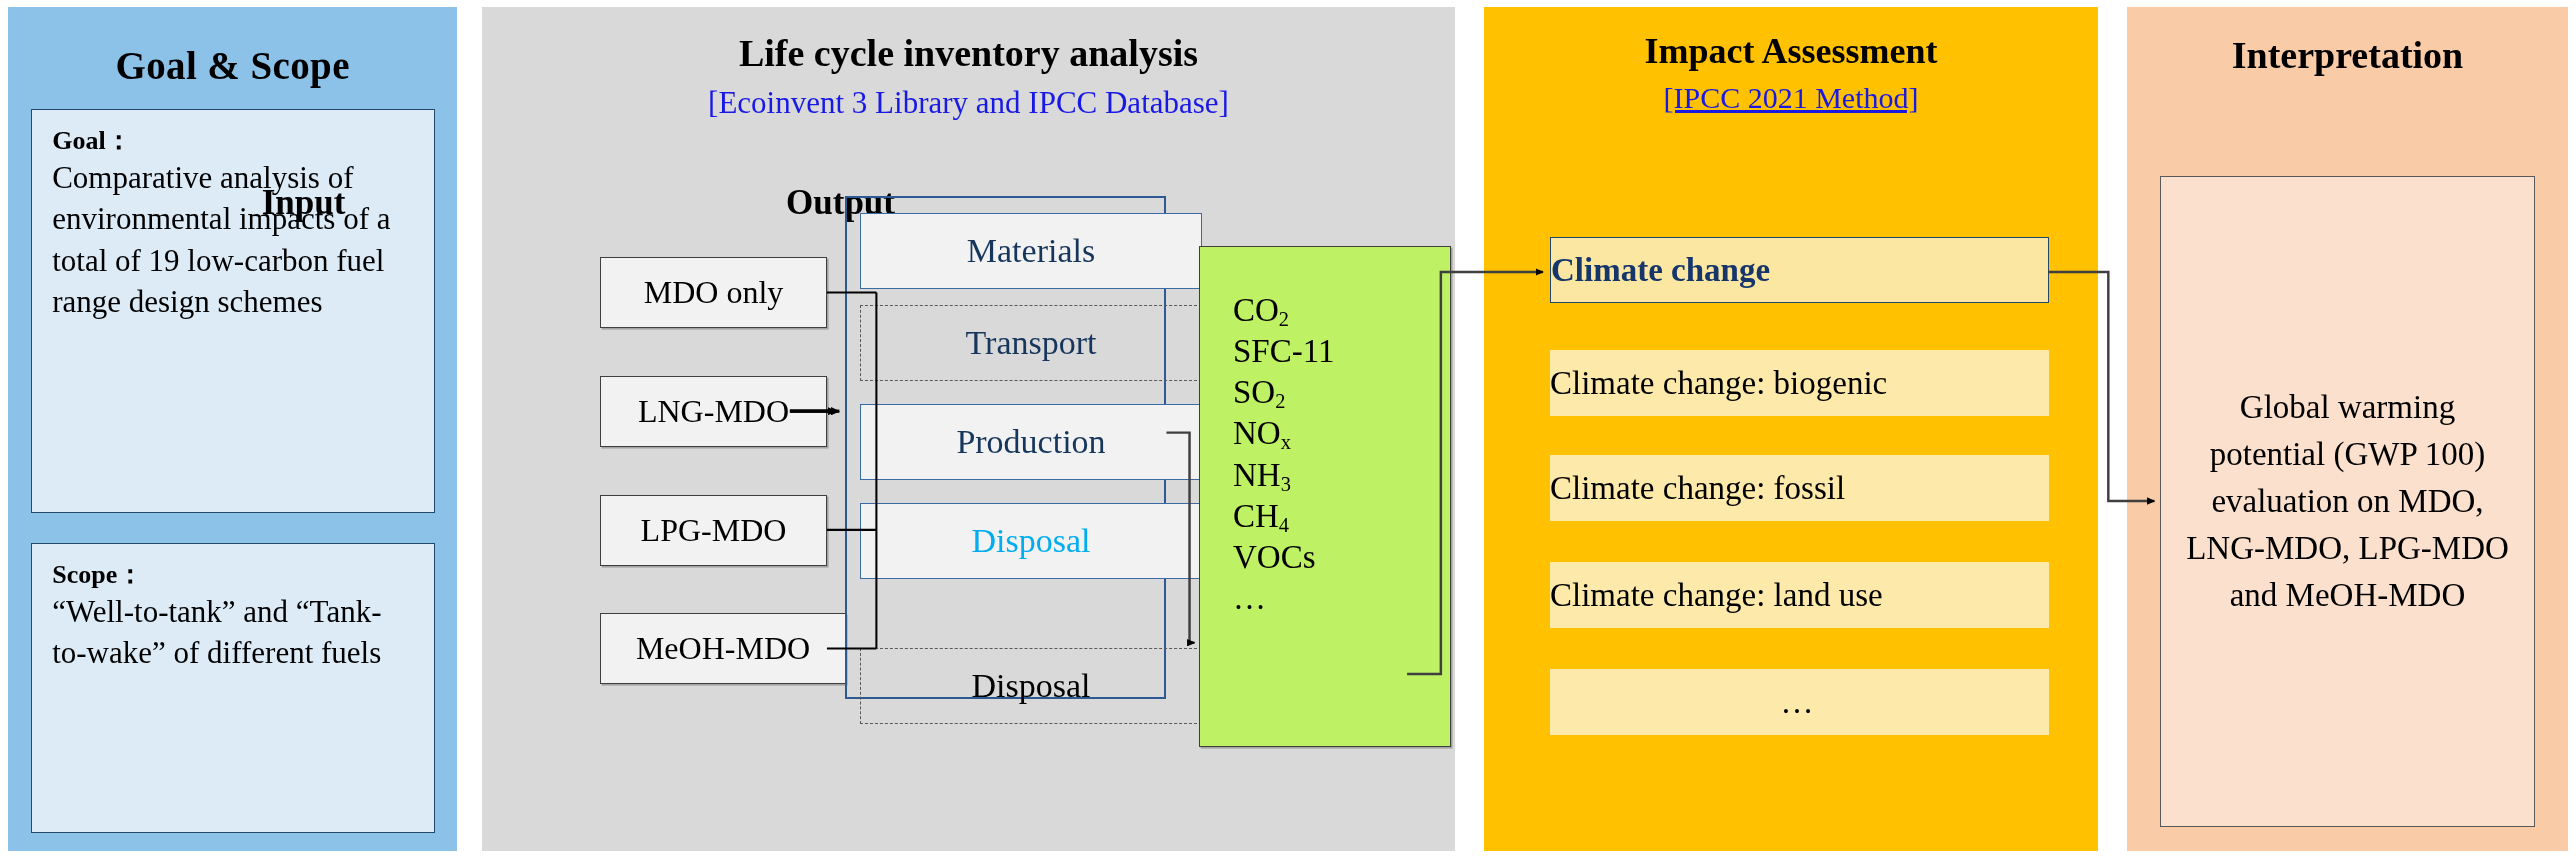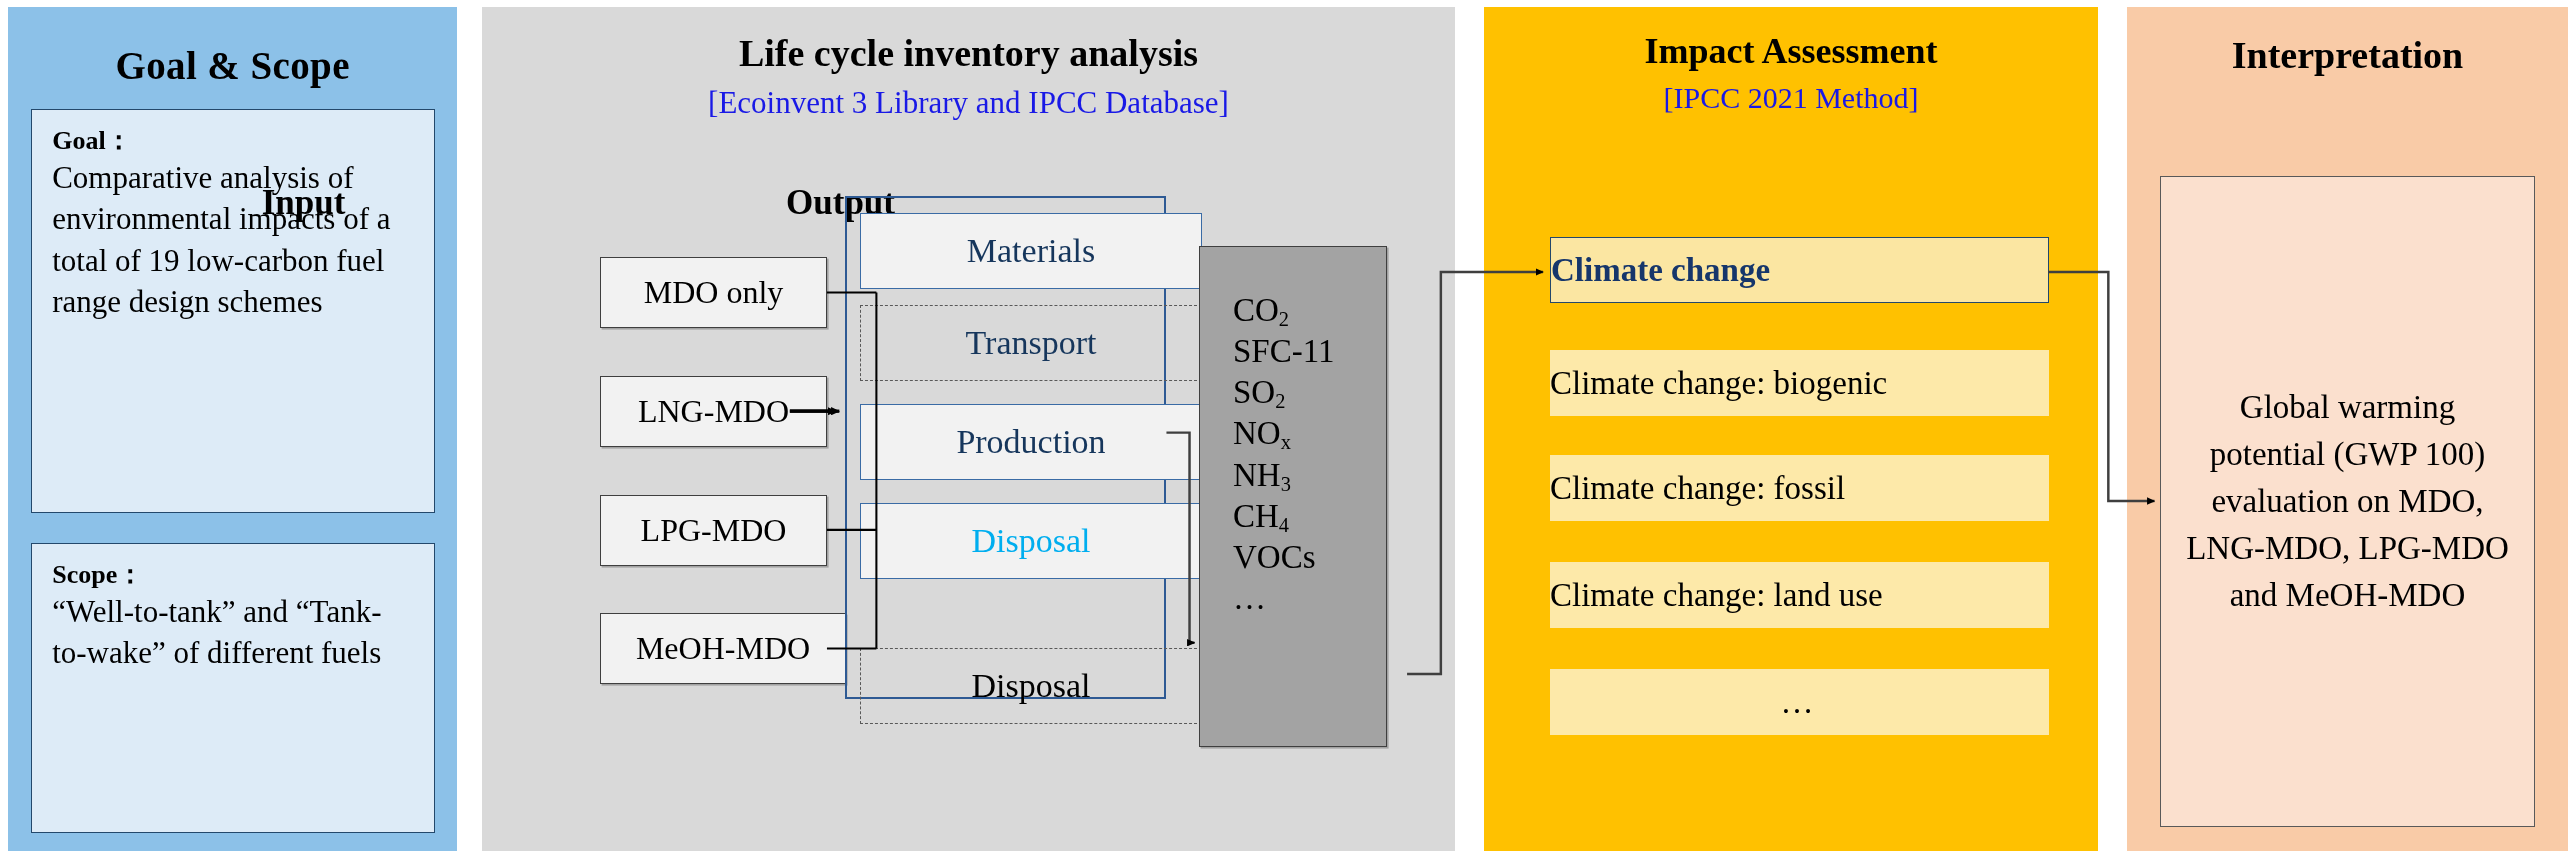--- a/index.html
+++ b/index.html
@@ -75,22 +75,22 @@
     font-size:32px;color:#000;
     box-shadow:1.6px 1.6px 0 rgba(0,0,0,.25);
   }
   .in-1{left:600px;top:257px;width:227px;height:71px;}
   .in-2{left:600px;top:376px;width:227px;height:71px;}
   .in-3{left:600px;top:495px;width:227px;height:71px;}
   .in-4{left:600px;top:613px;width:246px;height:71px;}
 
   .out-box{
     position:absolute;box-sizing:border-box;
-    left:1199px;top:246px;width:188px;height:501px;
-    background:#a3a3a3;border:1.6px solid #3F3F3F;
+    left:1199px;top:246px;width:252px;height:501px;
+    background:#bef264;border:1.6px solid #3F3F3F;
     padding:43px 0 0 33px;
     box-shadow:1.6px 1.6px 0 rgba(0,0,0,.25);
   }
   .out-item{font-size:33px;line-height:1.22;color:#000;white-space:nowrap;}
   .out-item sub{font-size:.62em;vertical-align:-0.22em;}
 
   
   .stage-wrap{
     position:absolute;box-sizing:border-box;
     left:845px;top:196px;width:321px;height:503px;
@@ -197,21 +197,21 @@
     <div class="out-item">NO<sub>x</sub></div>
     <div class="out-item">NH<sub>3</sub></div>
     <div class="out-item">CH<sub>4</sub></div>
     <div class="out-item">VOCs</div>
     <div class="out-item">…</div>
   </div>
 
   <div class="panel panel-impact"></div>
 
   <div class="panel-title ia-title" style="left:1484px;width:614px;">Impact Assessment</div>
-  <div class="panel-subtitle ia-subtitle" style="left:1484px;width:614px;">[IPCC 2021 Method]</div>
+  <div class="panel-subtitle ia-subtitle" style="left:1484px;width:614px;text-decoration:underline;">[IPCC 2021 Method]</div>
 
   <div class="cc-box primary cc-1">Climate change</div>
   <div class="cc-box cc-2">Climate change: biogenic</div>
   <div class="cc-box cc-3">Climate change: fossil</div>
   <div class="cc-box cc-4">Climate change: land use</div>
   <div class="cc-box ellipsis cc-5">…</div>
 
   <div class="panel panel-interp"></div>
 
   <div class="panel-title ip-title" style="left:2127px;width:441px;">Interpretation</div>

